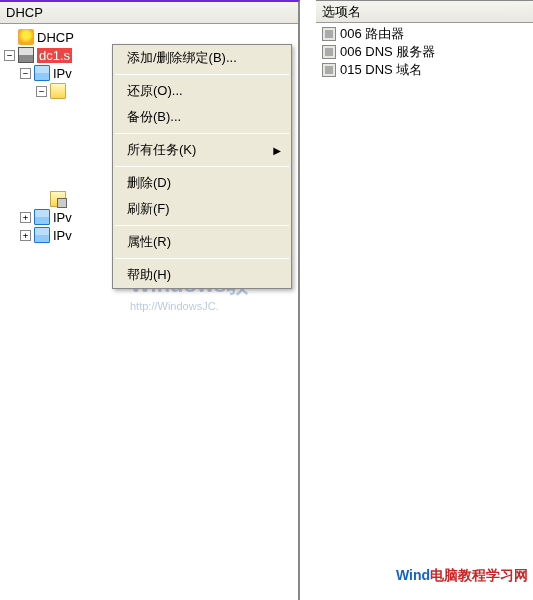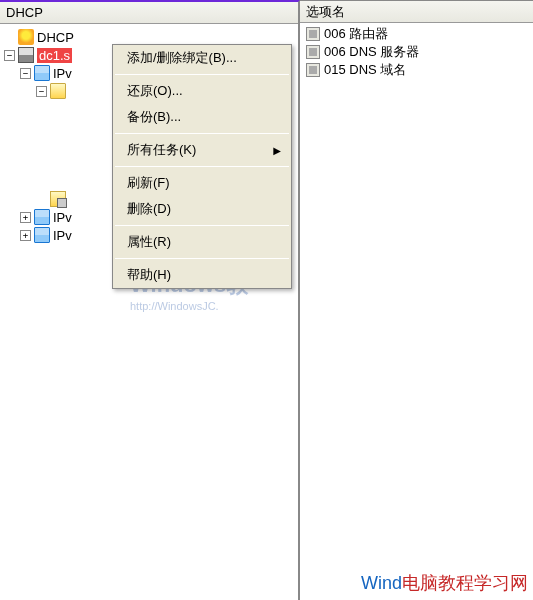--- a/index.html
+++ b/index.html
@@ -26,20 +26,21 @@
       border-right: 2px solid #888;
       background: #fff;
       position: relative;
       height: 100%;
     }
     .right-panel {
       flex: 1;
       border-top: 1px solid #888;
       background: #fff;
       height: 100%;
+      margin-left: 16px;
     }
     .header {
       background: linear-gradient(to bottom, #f5f5f0, #e8e8e0);
       border-bottom: 1px solid #999;
       padding: 3px 6px;
       font-size: 13px;
       height: 22px;
       display: flex;
       align-items: center;
     }
@@ -182,24 +183,24 @@
       pointer-events: none;
       font-family: Arial, sans-serif;
     }
     .watermark .sub {
       font-size: 11px;
       color: rgba(120,150,200,0.5);
       font-weight: normal;
     }
     .bottom-text {
       position: absolute;
-      bottom: 5px;
+      bottom: 15px;
       right: 5px;
-      font-size: 18px;
-      font-weight: normal;
+      font-size: 14px;
+      font-weight: bold;
       color: #c62828;
       z-index: 10;
     }
     .bottom-text .blue{
       color:#1565c0;
       font-family: Arial, sans-serif;
     }
   </style>
 </head>
 <body>
@@ -257,24 +258,24 @@
       <div class="menu-item">
           <span>备份(B)...</span>
         </div>
       <div class="menu-separator"></div>
       <div class="menu-item">
         <span>所有任务(K)</span>
         <span class="menu-arrow">▶</span>
       </div>
       <div class="menu-separator"></div>
       <div class="menu-item">
+          <span>删除(D)</span>
+        </div>
+      <div class="menu-item">
           <span>刷新(F)</span>
-        </div>
-      <div class="menu-item">
-          <span>删除(D)</span>
         </div>
       <div class="menu-separator"></div>
       <div class="menu-item">
           <span>属性(R)</span>
         </div>
       <div class="menu-separator"></div>
       <div class="menu-item">
           <span>帮助(H)</span>
         </div>
     </div>

